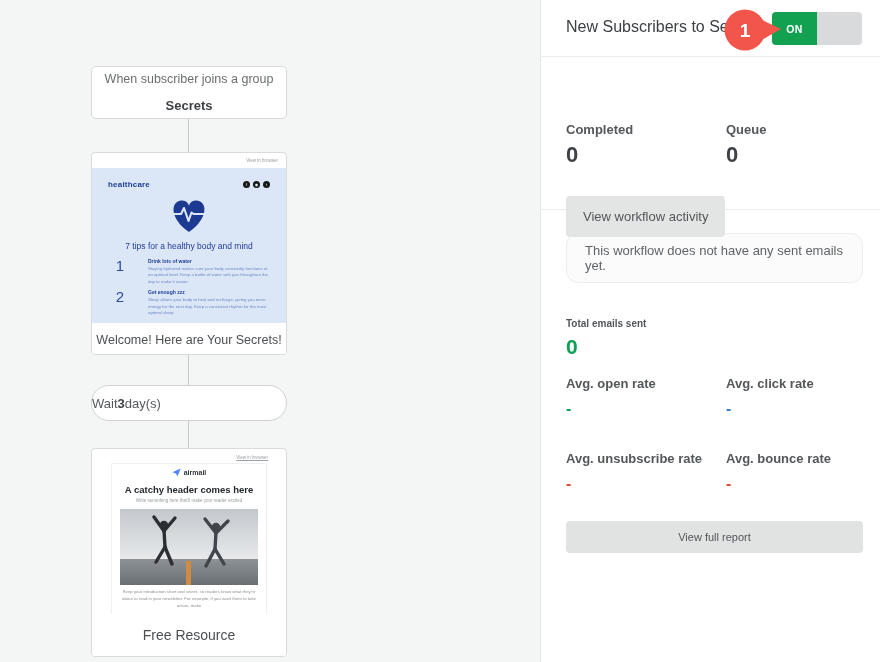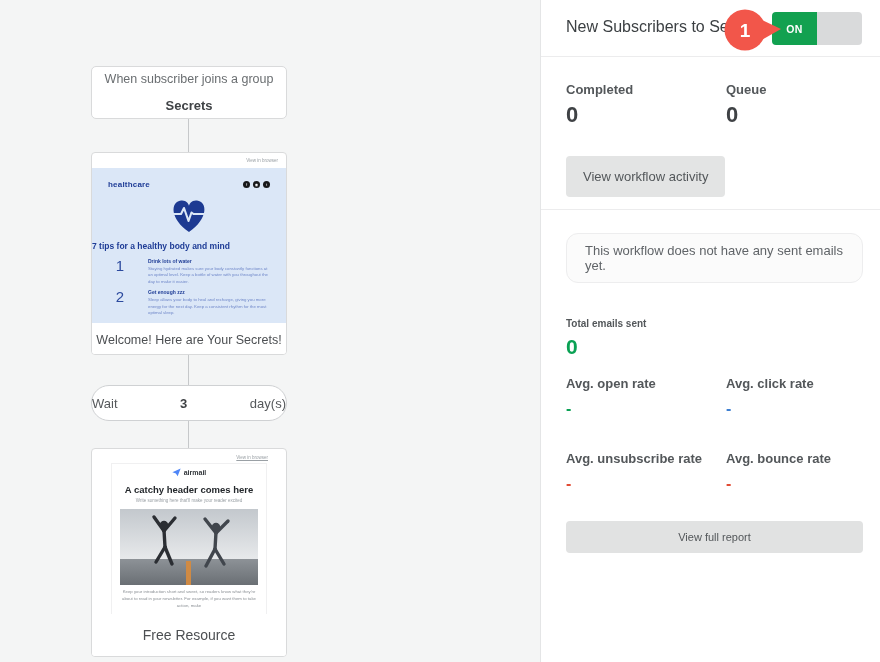--- a/index.html
+++ b/index.html
@@ -23,33 +23,33 @@
 
   .card1 .strip { height:15px; display:flex; align-items:center; justify-content:flex-end; padding-right:8px; }
   .vib { font-size:4.5px; color:#9aa0a5; }
   .card1 .mailbody { height:155px; background:#dbe7f7; padding-top:12px; }
   .m1-header { display:flex; align-items:center; justify-content:space-between; padding:0 16px; }
   .brand1 { font-size:8px; font-weight:bold; color:#1e3c96; letter-spacing:.2px; }
   .socials { display:flex; gap:3px; }
   .soc { width:7px; height:7px; border-radius:50%; background:#17181a; color:#fff; font-size:4px;
     display:flex; align-items:center; justify-content:center; line-height:1; }
   .heart-wrap { display:flex; justify-content:center; margin-top:8px; }
-  .m1-headline { margin-top:7px; font-size:8.5px; font-weight:bold; color:#1e3c96; }
+  .m1-headline { margin-top:7px; text-align:center; font-size:8.5px; font-weight:normal; color:#1e3c96; }
   .m1-list { margin-top:7px; }
   .m1-item { display:flex; margin-bottom:4px; }
   .m1-num { flex:0 0 56px; text-align:center; font-size:15px; color:#2c4a9e; line-height:1.1; }
   .m1-itxt { flex:1; padding-right:16px; }
   .m1-ititle { font-size:5px; font-weight:bold; color:#1e3c96; margin-bottom:1.5px; }
   .m1-ibody { font-size:4.3px; color:#6f87c9; line-height:1.55; }
   .card-caption { height:33px; display:flex; align-items:center; justify-content:center;
     font-size:12.5px; color:#4c4f52; background:#fff; }
 
   .wait-pill { position:absolute; left:91px; top:385px; width:196px; height:36px;
     background:#fff; border:1px solid #cfd1d3; border-radius:18px;
-    display:flex; align-items:center; justify-content:space-between; font-size:13px; color:#55585b; }
+    display:flex; align-items:center; justify-content:flex-start; font-size:13px; color:#55585b; }
   .wait-pill b { color:#3f4245; }
 
   .card2 .vib2 { position:absolute; top:6px; right:18px; font-size:4.5px; color:#9aa0a5; text-decoration:underline; }
   .page2 { width:156px; height:155px; margin:14px auto 0; background:#fff; border:1px solid #f0f0f1;
     padding-top:4px; }
   .logo2 { display:flex; align-items:center; justify-content:center; gap:3px; }
   .logo2-text { font-size:7px; font-weight:bold; color:#33373b; }
   .m2-headline { margin-top:7px; text-align:center; font-size:9.5px; font-weight:bold; color:#24282c; }
   .m2-sub { margin-top:3px; text-align:center; font-size:4.5px; color:#9aa0a5; }
   .photo { display:block; margin:6px auto 0; }
@@ -63,21 +63,21 @@
   .panel-header { position:relative; height:57px; border-bottom:1px solid #ececed; padding:18px 17px 0 25px; }
   .wf-title { font-size:16px; color:#3c4043; white-space:nowrap; overflow:hidden; width:215px; }
   .toggle { position:absolute; top:12px; right:18px; width:90px; height:33px; border-radius:4px;
     overflow:hidden; display:flex; cursor:pointer; z-index:2; }
   .toggle-on { width:45px; height:100%; background:#12a150; color:#fff; font-size:10.5px; font-weight:bold;
     letter-spacing:.5px; display:flex; align-items:center; justify-content:center; }
   .toggle-off { width:45px; height:100%; background:#d9dadb; }
   .annotation { position:absolute; left:181px; top:7px; z-index:3; }
 
   .sec1 { padding:25px 17px 0 25px; height:153px; border-bottom:1px solid #ececed; }
-  .stats-grid { display:grid; grid-template-columns:160px 1fr; }
+  .stats-grid { display:grid; grid-template-columns:160px 1fr;margin-top:40px; }
   .stat-label { font-size:13px; font-weight:bold; color:#53575a; }
   .stat-value { font-size:22px; font-weight:bold; color:#3f4245; margin-top:5px; }
   .actions-row { display:flex; align-items:center; margin-top:28px; }
   .btn { background:#e3e4e4; border:none; border-radius:4px; font-family:"Liberation Sans",sans-serif;
     font-size:13px; color:#53575a; padding:13px 17px; cursor:pointer; }
   .link { margin-left:21px; font-size:13px; color:#3f4245; text-decoration:underline; cursor:pointer; }
 
   .sec2 { padding:23px 17px 0 25px; }
   .notice { background:#fbfbfb; border:1px solid #ededee; border-radius:12px; height:50px;
     display:flex; align-items:center; padding:0 18px; font-size:13px; color:#606468; }

